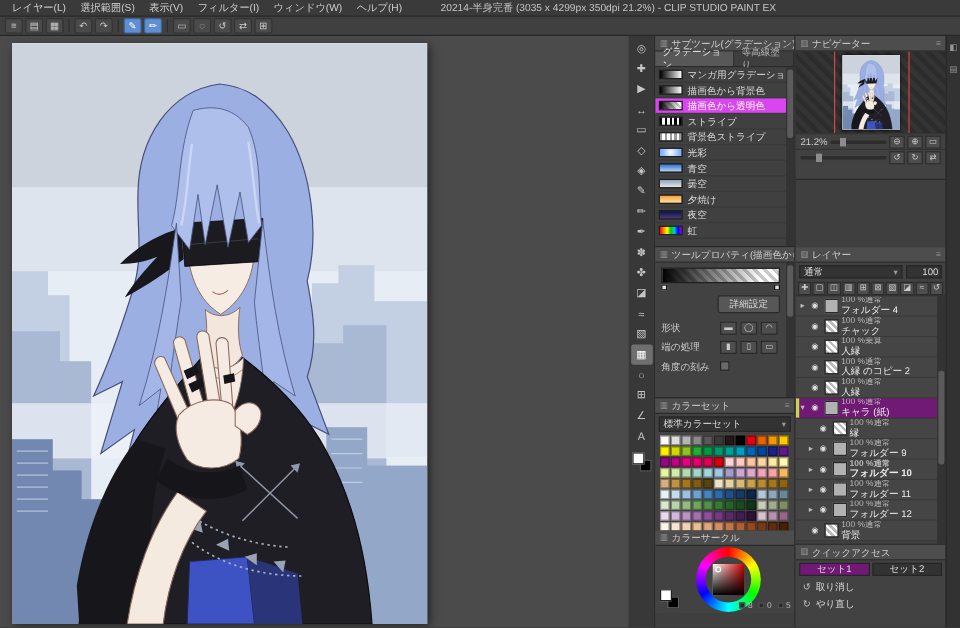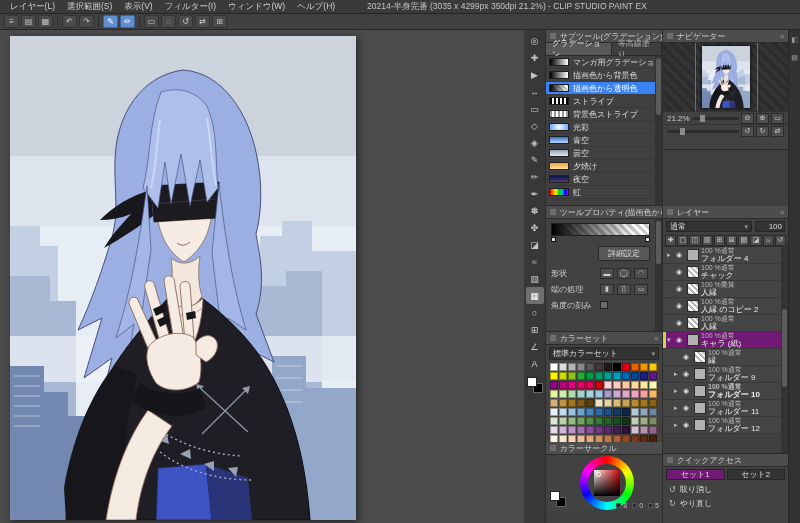--- a/index.html
+++ b/index.html
@@ -39,21 +39,21 @@
   .phead .spacer{flex:1}
   .hico{font-size:7px;color:#9a9a9a}
   .ptabs{display:flex;height:13px;background:#353535;border-bottom:1px solid #2a2a2a;font-size:8px}
   .ptab{padding:0 6px;display:flex;align-items:center;color:#bbb;background:#3e3e3e;border-right:1px solid #2a2a2a}
   .ptab.active{background:#585858;color:#eee}
   .vscroll{position:absolute;top:13px;bottom:0;right:0;width:7px;background:#333}
   .vscroll .thumb{position:absolute;left:1px;right:1px;top:2px;height:38%;background:#5b5b5b;border-radius:2px}
   
   .slist{position:absolute;top:26px;bottom:0;left:0;right:7px;overflow:hidden;background:#404040}
   .sitem{height:13px;display:flex;align-items:center;gap:4px;padding:0 3px;font-size:8px;color:#ddd;border-bottom:1px solid #393939;white-space:nowrap}
-  .sitem.selected{background:#3b82f6;color:#fff}
+  .sitem.selected{background:#d946ef;color:#fff}
   .chip{width:20px;height:8px;border:1px solid #1f1f1f;flex:none;background:#888}
   .chip-manga-gradient{background:linear-gradient(90deg,#000,#777,#fff)}
   .chip-fg-to-bg{background:linear-gradient(90deg,#000,#fff)}
   .chip-fg-to-transparent{background:linear-gradient(90deg,#000 0%,rgba(0,0,0,0) 90%),repeating-linear-gradient(45deg,#c9c9c9 0 2px,#fff 2px 4px)}
   .chip-stripe{background:repeating-linear-gradient(90deg,#000 0 2px,#fff 2px 4px)}
   .chip-bg-stripe{background:repeating-linear-gradient(90deg,#9a9a9a 0 2px,#fff 2px 4px)}
   .chip-glow{background:radial-gradient(circle,#fff 0%,#7fb3ff 80%)}
   .chip-blue-sky{background:linear-gradient(180deg,#2e6fd0,#bcd8f5)}
   .chip-cloudy-sky{background:linear-gradient(180deg,#8fa3b8,#e2e8ee)}
   .chip-sunset{background:linear-gradient(180deg,#f59e3c,#ffe29a)}
@@ -694,20 +694,30 @@
         <div class="lrow" style="padding-left: 11px;">
           <div class="lmark"></div>
           <span class="larrow">▸</span>
           <span class="leye">◉</span>
           <div class="lthumb folder"></div>
           <div class="ltext">
             <div class="lblend">100 %通常</div>
             <div class="lname">フォルダー 12</div>
           </div>
         </div>
+        <div class="lrow" style="padding-left: 4px;">
+          <div class="lmark"></div>
+          <span class="larrow"></span>
+          <span class="leye">◉</span>
+          <div class="lthumb"></div>
+          <div class="ltext">
+            <div class="lblend">100 %通常</div>
+            <div class="lname">背景</div>
+          </div>
+        </div>
       </div>
     <div class="vscroll llist-scroll">
         <div class="thumb" style="top:30%"></div>
       </div>
   </div>
 
   <div class="panel" style="top:424px;height:69px;border-bottom:none">
     <div class="phead">
       <span class="hico">▥</span>
       <span>クイックアクセス</span>

